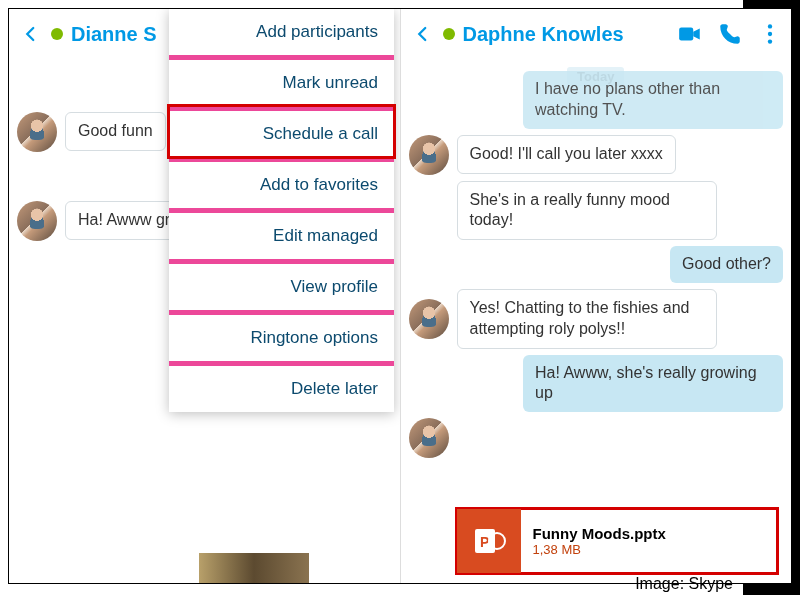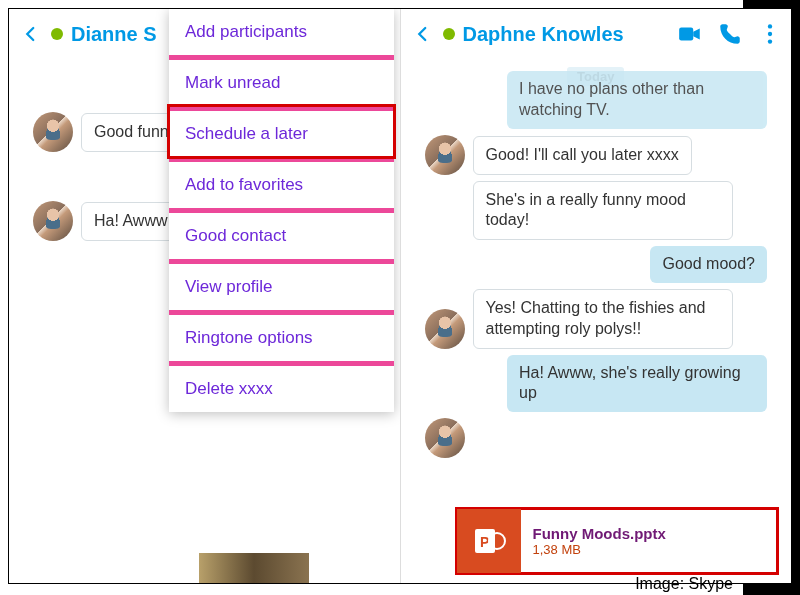--- a/index.html
+++ b/index.html
@@ -11,37 +11,37 @@
   .hdr { height: 50px; display: flex; align-items: center; padding: 0 8px; gap: 6px; }
   .back { width: 28px; height: 28px; display: flex; align-items: center; justify-content: center; color: #0099e5; cursor: pointer; }
   .back svg { width: 18px; height: 18px; }
   .status-dot { width: 12px; height: 12px; border-radius: 50%; background: #7fba00; display: inline-block; margin-right: 2px; }
   .title { color: #0099e5; font-weight: 600; font-size: 20px; flex: 1; white-space: nowrap; overflow: hidden; }
   .hdr-actions { display: flex; gap: 14px; align-items: center; color: #0099e5; }
   .hdr-actions .ic { width: 26px; height: 26px; display: flex; align-items: center; justify-content: center; cursor: pointer; }
   .chat { position: absolute; top: 50px; left: 0; right: 0; bottom: 0; padding: 4px 8px; }
   .date-chip { text-align: center; margin: 4px auto; }
   .date-chip span { background: #e4f2f8; color: #888; font-size: 13px; padding: 2px 10px; border-radius: 3px; font-weight: bold; }
-  .row { display: flex; margin: 6px 16px; align-items: flex-end; }
+  .row { display: flex; margin: 6px 0; align-items: center; }
   .row.mine { justify-content: flex-end; }
   .avatar { width: 40px; height: 40px; border-radius: 50%; background: linear-gradient(135deg, #c49a7a 0%, #8b6f5c 45%, #e8d5c4 46%, #c49a7a 55%, #5a4a3e 100%); margin-right: 8px; flex-shrink: 0; overflow: hidden; position: relative; }
   .avatar::after { content: ""; position: absolute; left: 10px; top: 6px; width: 20px; height: 22px; background: radial-gradient(circle at 50% 35%, #e8c4a8 0%, #e8c4a8 35%, transparent 36%), radial-gradient(ellipse at 50% 85%, #4a6e8a 0%, #4a6e8a 50%, transparent 51%); border-radius: 50% 50% 40% 40%; }
   .spacer { width: 48px; flex-shrink: 0; }
   .bubble { background: #fff; border: 1px solid #d6dde1; border-radius: 6px; padding: 8px 12px; max-width: 260px; font-size: 16px; color: #333; line-height: 1.3; }
   .row.mine .bubble { background: #c7e7f3; border: none; }
   .menu { position: absolute; left: 160px; top: 0; width: 225px; background: #fff; box-shadow: 0 2px 12px rgba(0,0,0,0.25); z-index: 50; }
-  .menu-item { padding: 13px 16px; font-size: 17px; color: #6d28d9; cursor: pointer; }
+  .menu-item { padding: 13px 16px; font-size: 17px; color: #0c4a6e; cursor: pointer; text-align: right; }
   .menu-item + .menu-item { border-top: 5px solid #ec4899; }
   .highlight-red { outline: 3px solid #d40000; outline-offset: -1px; }
   .file-card { position: absolute; left: 56px; bottom: 10px; width: 320px; height: 64px; background: #fff; display: flex; align-items: center; }
   .file-card.highlight-red { outline: 3px solid #d40000; }
   .file-icon { width: 64px; height: 64px; background: #d84b20; display: flex; align-items: center; justify-content: center; color: #fff; font-weight: bold; font-size: 22px; position: relative; }
   .file-icon svg { width: 36px; height: 36px; }
   .file-meta { padding: 0 12px; }
-  .file-name { font-size: 15px; color: #701a75; font-weight: 600; }
+  .file-name { font-size: 15px; color: #000000; font-weight: 600; }
   .file-size { font-size: 13px; color: #c2410c; }
   .credit { position: absolute; right: 10px; bottom: 2px; font-size: 16px; color: #000; }
   .partial-img { position: absolute; left: 190px; bottom: 0; width: 110px; height: 30px; background: linear-gradient(90deg, #b8a06a, #5c4a30, #8a7350); z-index: 1; }
 </style>
 </head>
 <body>
 
 <div class="stage">
   <div class="inner">
 
@@ -77,26 +77,26 @@
         <div class="row mine">
           <div class="bubble">Ha
 ph</div>
         </div>
         <div class="partial-img"></div>
       </div>
 
       <div class="menu" id="left-menu">
           <div class="menu-item">Add participants</div>
           <div class="menu-item">Mark unread</div>
-          <div class="menu-item highlight-red">Schedule a later</div>
+          <div class="menu-item highlight-red">Schedule a call</div>
           <div class="menu-item">Add to favorites</div>
-          <div class="menu-item">Good contact</div>
+          <div class="menu-item">Edit managed</div>
           <div class="menu-item">View profile</div>
           <div class="menu-item">Ringtone options</div>
-          <div class="menu-item">Delete xxxx</div>
+          <div class="menu-item">Delete later</div>
         </div>
     </div>
 
     <div class="pane">
       <div class="hdr">
         <div class="back">
           <svg viewBox="0 0 24 24">
               <path d="M15 4l-8 8 8 8" stroke="#0099e5" stroke-width="3" fill="none" stroke-linecap="round"></path>
             </svg>
         </div>
@@ -132,21 +132,21 @@
         </div>
         <div class="row">
           <div class="avatar"></div>
           <div class="bubble">Good! I'll call you later xxxx</div>
         </div>
         <div class="row">
           <div class="spacer"></div>
           <div class="bubble">She's in a really funny mood today!</div>
         </div>
         <div class="row mine">
-          <div class="bubble">Good mood?</div>
+          <div class="bubble">Good other?</div>
         </div>
         <div class="row">
           <div class="avatar"></div>
           <div class="bubble">Yes! Chatting to the fishies and attempting roly polys!!</div>
         </div>
         <div class="row mine">
           <div class="bubble">Ha! Awww, she's really growing up</div>
         </div>
         <div class="row">
           <div class="avatar"></div>

